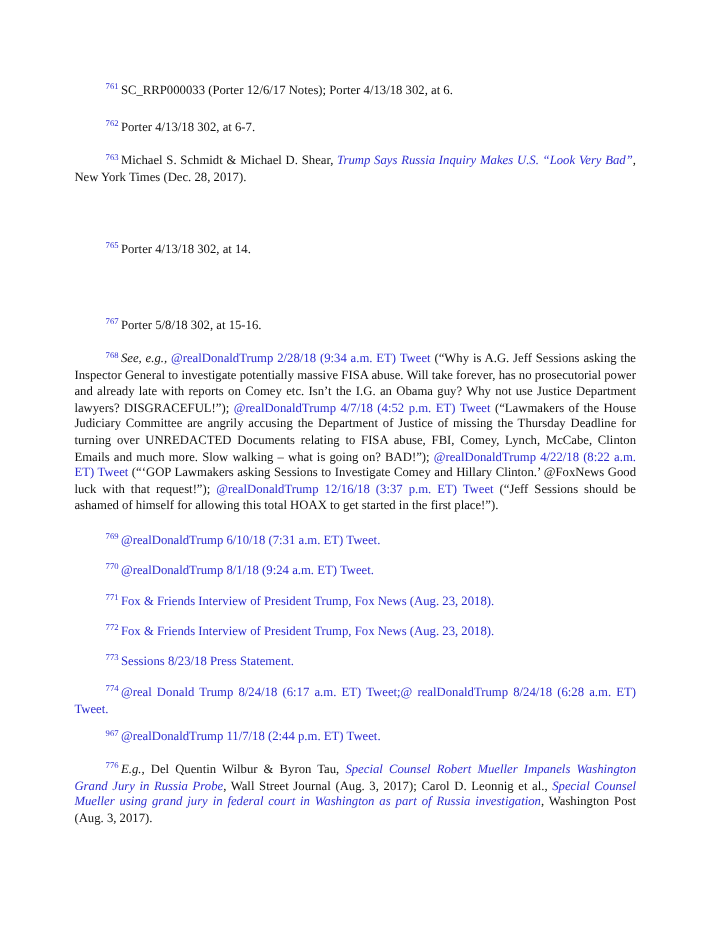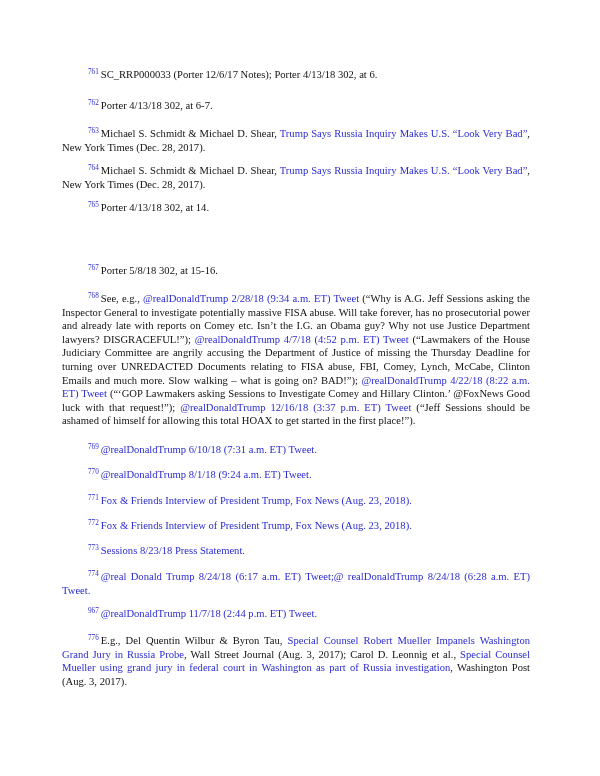--- a/index.html
+++ b/index.html
@@ -12,42 +12,39 @@
     .fn {
       position: absolute; left: 62px; width: 468px;
       font-size: 10.6px; line-height: 13.6px;
       text-align: justify; text-indent: 26px;
     }
     .num {
       font-size: 7.2px; vertical-align: 4px; color: #2b2bd0;
       margin-right: 2px;
     }
     .lnk { color: #2b2bd0; }
-    .it { }
+    .it { font-style: italic; }
   </style>
 </head>
 <body>
 
 <div class="page">
 
   <div class="fn" style="top:66px">
     <span class="num">761</span><span>SC_RRP000033 (Porter 12/6/17 Notes); Porter 4/13/18 302, at 6.</span>
   </div>
 
   <div class="fn" style="top:97px">
     <span class="num">762</span><span>Porter 4/13/18 302, at 6-7.</span>
   </div>
 
   <div class="fn" style="top:125px">
     <span class="num">763</span><span>Michael S. Schmidt &amp; Michael D. Shear, </span><span class="lnk it">Trump Says Russia Inquiry Makes U.S. “Look Very Bad”</span><span>, New York Times (Dec. 28, 2017).</span>
   </div>
 
-  <div class="fn" style="top:162px">
-    <span class="num">764</span><span>Michael S. Schmidt &amp; Michael D. Shear, </span><span class="lnk it">Trump Says Russia Inquiry Makes U.S. “Look Very Bad”</span><span>, New York Times (Dec. 28, 2017).</span>
-  </div>
 
   <div class="fn" style="top:199px">
     <span class="num">765</span><span>Porter 4/13/18 302, at 14.</span>
   </div>
 
 
   <div class="fn" style="top:262px">
     <span class="num">767</span><span>Porter 5/8/18 302, at 15-16.</span>
   </div>
 

